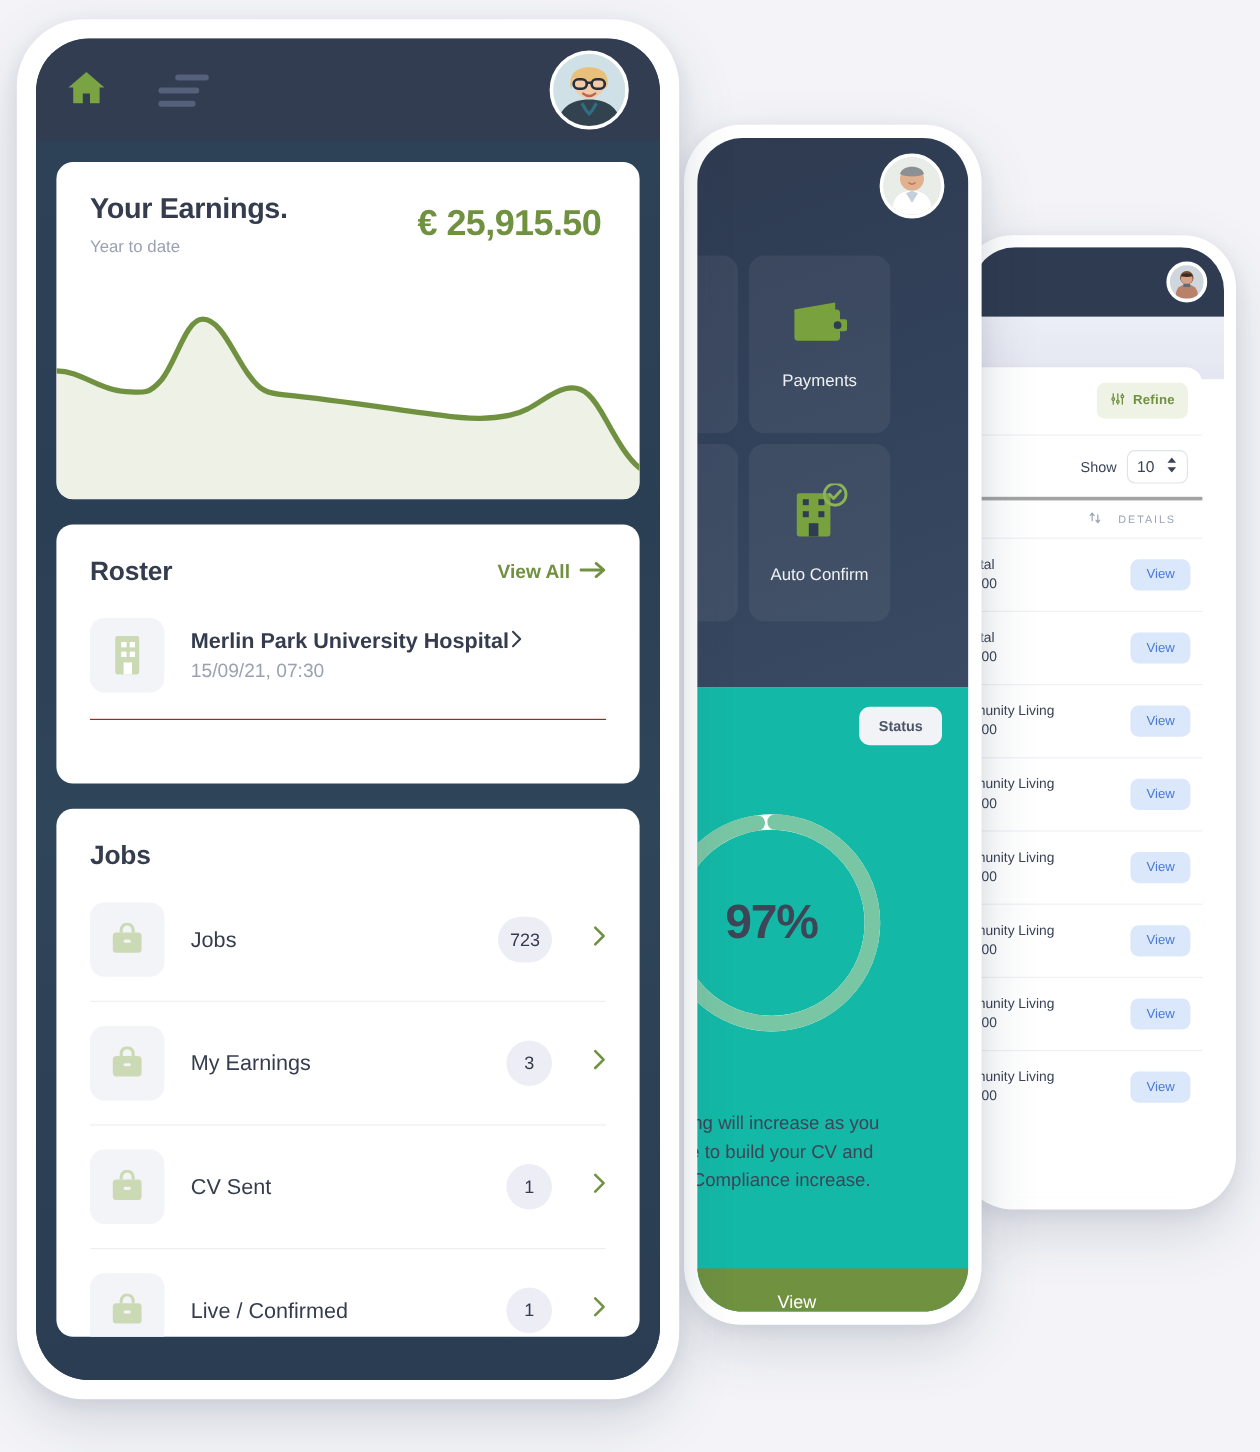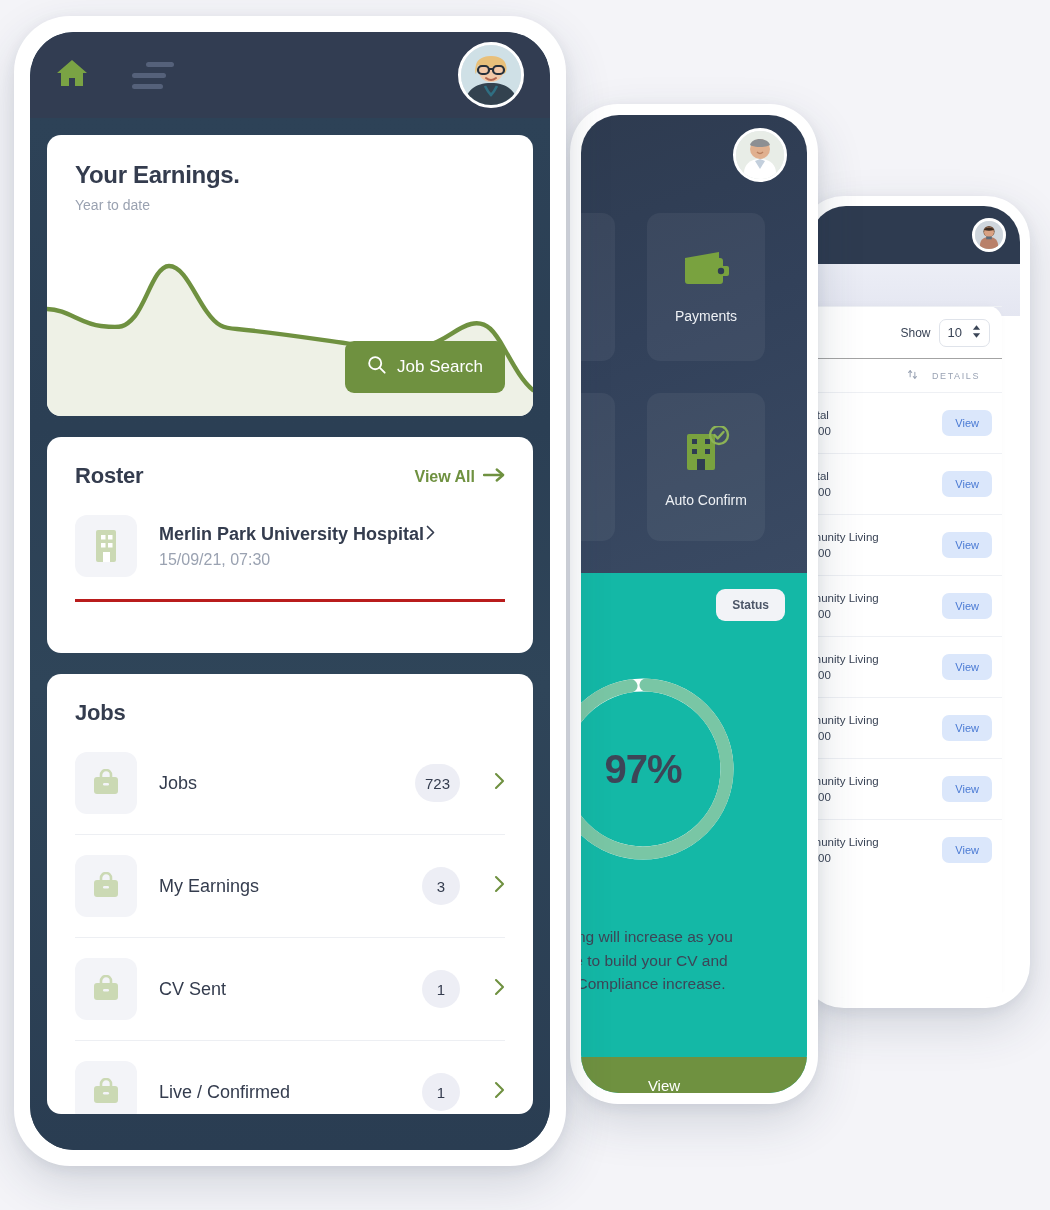--- a/index.html
+++ b/index.html
@@ -46,21 +46,21 @@
     display: flex; align-items: center; justify-content: flex-end; gap: 8px; padding-right: 12px;
   }
   .show-label { font-size: 12px; color: #3a4456; }
   .show-select {
     display: inline-flex; align-items: center; gap: 10px;
     border: 1px solid #dfe3ea; border-radius: 7px; padding: 5px 8px;
     font-size: 13px; color: #3a4456; background: #fff; cursor: pointer;
   }
   .p3-head-row {
     height: 34px; display: flex; align-items: center; justify-content: flex-end;
-    gap: 14px; padding-right: 22px; border-top: 1px solid #a3a3a3;
+    gap: 14px; padding-right: 22px; border-top: 3px solid #a3a3a3;
     font-size: 9px; letter-spacing: 1.6px; color: #9aa3b4;
   }
   .p3-row {
     height: 61px; border-top: 1px solid #eef0f4;
     display: flex; align-items: center; justify-content: space-between;
     padding: 0 10px 0 0;
   }
   .p3-row-txt { padding-left: 0; margin-left: -8px; overflow: hidden; }
   .p3-row-title { font-size: 11.5px; color: #3a4456; white-space: nowrap; }
   .p3-row-sub   { font-size: 11.5px; color: #3a4456; white-space: nowrap; margin-top: 4px; }
@@ -73,21 +73,21 @@
   #phone2 { left: 570px; top: 104px; width: 248px; height: 1000px; border-radius: 48px; }
   #phone2 .screen { left: 11px; top: 11px; width: 226px; height: 978px; border-radius: 38px; background: #fff; }
   .p2-dark {
     height: 458px;
     background: linear-gradient(160deg,#2e3b50 0%, #32415a 45%, #3a4a63 100%);
     position: relative;
   }
   .p2-topbar { height: 80px; display: flex; align-items: center; justify-content: flex-end; padding-right: 20px; }
   .p2-tiles {
     position: absolute; left: -52px; right: 18px; top: 98px;
-    display: grid; grid-template-columns: 86px 118px; gap: 32px;
+    display: grid; grid-template-columns: 86px 118px; gap: 9px;
   }
   .tile {
     background: rgba(255,255,255,.055);
     border-radius: 13px; height: 148px;
     display: flex; flex-direction: column; align-items: center; justify-content: center; gap: 16px;
   }
   .tile.ghost { height: 148px; }
   .tile-label { color: #eef1f5; font-size: 14px; }
   .p2-light { background: #14b8a6; position: relative; height: 540px; }
   .status-pill {
@@ -153,21 +153,21 @@
   }
 
   
   #roster-card { margin-top: 21px; height: 216px; padding: 26px 28px 0 28px; position: relative; }
   .card-title { font-size: 22px; font-weight: bold; color: #343c4e; letter-spacing: -.2px; }
   .view-all {
     position: absolute; right: 28px; top: 30px;
     color: #6f9140; font-size: 16px; font-weight: bold;
     display: inline-flex; align-items: center; gap: 8px; cursor: pointer; background: none; border: none; margin-left: 36px;
   }
-  .roster-item { display: flex; align-items: center; gap: 22px; margin-top: 26px; padding-bottom: 22px; border-bottom: 3px solid #b91c1c; }
+  .roster-item { display: flex; align-items: center; gap: 22px; margin-top: 26px; padding-bottom: 22px; border-bottom: 1px solid #b91c1c; }
   .sq-icon {
     width: 62px; height: 62px; border-radius: 12px; background: #f3f4f8;
     display: flex; align-items: center; justify-content: center; flex: none;
   }
   .roster-name { font-size: 18px; font-weight: bold; color: #343c4e; display: flex; align-items: center; gap: 2px; }
   .roster-date { font-size: 16px; color: #9aa2b1; margin-top: 6px; }
 
   
   #jobs-card { margin-top: 21px; padding: 26px 28px 0 28px; height: 440px; overflow: hidden; }
   .job-row {
@@ -199,20 +199,38 @@
             <path d="M20 23c-8 0-13 5-13 12v5h26v-5c0-7-5-12-13-12z" fill="#b9806a"></path>
             <circle cx="20" cy="16" r="7" fill="#d9a183"></circle>
             <path d="M13 13c1-5 13-5 14 0 0 0-2 1-7 1s-7-1-7-1z" fill="#3d2b20"></path>
             <path d="M16 22h8v4h-8z" fill="#5d6b7a"></path>
           </svg>
         </div>
       </div>
       <div class="p3-band"></div>
 
       <div class="p3-card">
+        <div class="p3-refine-row">
+          <button class="refine-btn">
+            <span>
+              <svg width="13" height="13" viewBox="0 0 24 24" fill="none" stroke="#6f9140" stroke-width="2" stroke-linecap="round">
+                <line x1="5" y1="4" x2="5" y2="10"></line>
+                  <line x1="5" y1="14" x2="5" y2="20"></line>
+                  <circle cx="5" cy="12" r="2"></circle>
+                <line x1="12" y1="4" x2="12" y2="14"></line>
+                  <line x1="12" y1="18" x2="12" y2="20"></line>
+                  <circle cx="12" cy="16" r="2"></circle>
+                <line x1="19" y1="10" x2="19" y2="20"></line>
+                  <line x1="19" y1="4" x2="19" y2="6"></line>
+                  <circle cx="19" cy="8" r="2"></circle>
+              </svg>
+            </span>
+            <span>Refine</span>
+          </button>
+        </div>
 
         <div class="p3-show-row">
           <span class="show-label">Show</span>
           <span class="show-select">
             <span>10</span>
             <span>
               <svg width="9" height="13" viewBox="0 0 10 14">
                 <path d="M5 0 L9 5 H1 Z" fill="#3a4456"></path>
                   <path d="M5 14 L9 9 H1 Z" fill="#3a4456"></path>
               </svg>
@@ -409,31 +427,23 @@
                        C348,104 362,103 378,100 C398,96 408,82 424,78 C440,74 448,86 458,104
                        C468,122 476,136 486,144" fill="none" stroke="#6f9140" stroke-width="4.4" stroke-linecap="round" stroke-linejoin="round"></path>
             </svg>
           </div>
 
           <div class="earn-head">
             <div>
               <div class="earn-title">Your Earnings.</div>
               <div class="earn-sub">Year to date</div>
             </div>
-          </div>
-
-          <button class="job-search-btn">
-            <span>
-              <svg width="19" height="19" viewBox="0 0 22 22" fill="none" stroke="#fff" stroke-width="2.1" stroke-linecap="round">
-                <circle cx="9.5" cy="9.5" r="7"></circle>
-                  <line x1="15" y1="15" x2="20.5" y2="20.5"></line>
-              </svg>
-            </span>
-            <span>Job Search</span>
-          </button>
+            <div class="earn-amount">€ 25,915.50</div>
+          </div>
+
         </div>
 
         <div class="card" id="roster-card">
           <div class="card-title">Roster</div>
           <button class="view-all">
             <span>View All</span>
             <span>
               <svg width="22" height="16" viewBox="0 0 24 16" fill="none" stroke="#6f9140" stroke-width="2.6" stroke-linecap="round" stroke-linejoin="round">
                 <line x1="1" y1="8" x2="21" y2="8"></line>
                   <polyline points="15,2 22,8 15,14"></polyline>

